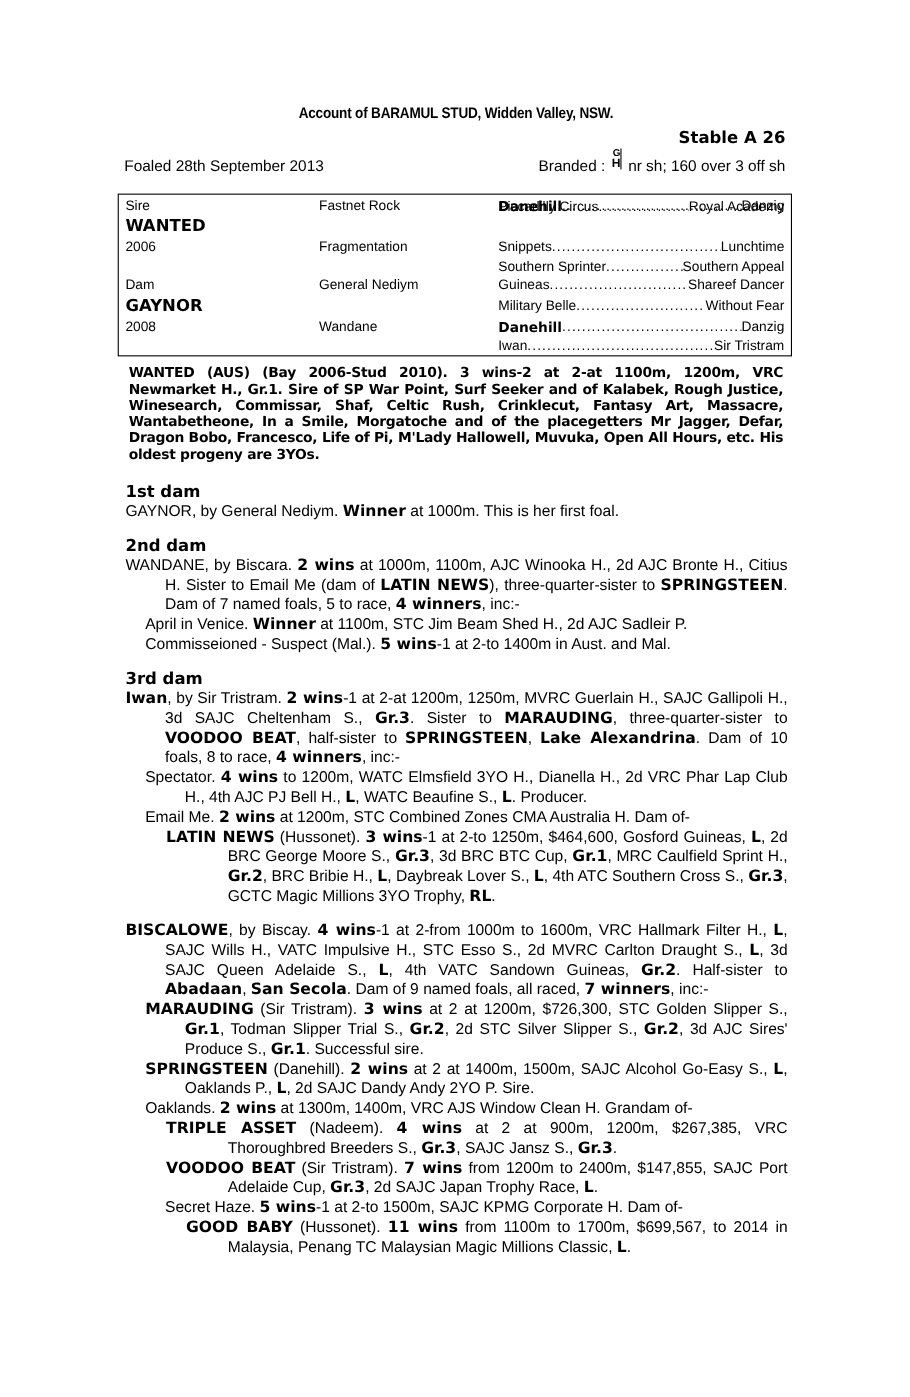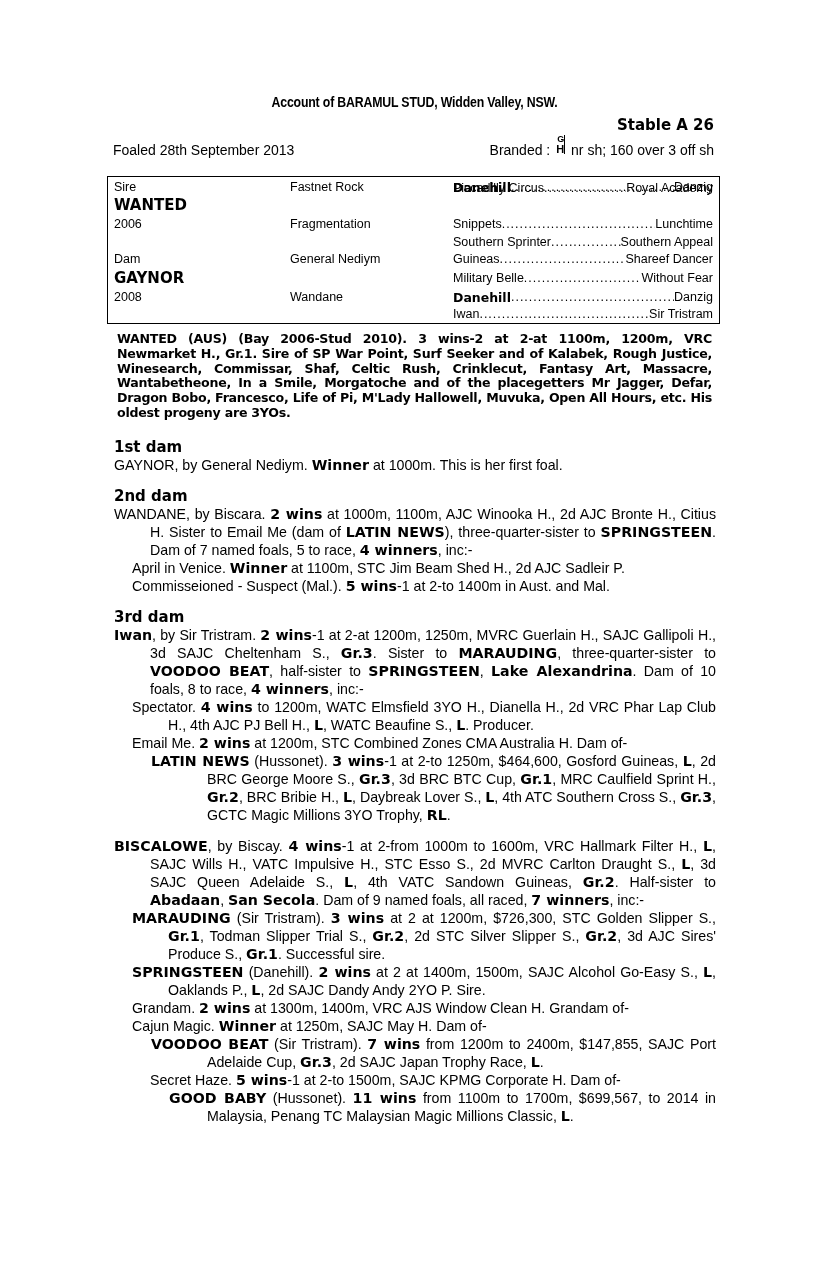--- a/index.html
+++ b/index.html
@@ -142,19 +142,19 @@
     <div class="para hang0 last-left"><b>Iwan</b><span>, by Sir Tristram. </span><b>2 wins</b><span>-1 at 2-at 1200m, 1250m, MVRC Guerlain H., SAJC Gallipoli H., 3d SAJC Cheltenham S., </span><b>Gr.3</b><span>. Sister to </span><b>MARAUDING</b><span>, three-quarter-sister to </span><b>VOODOO BEAT</b><span>, half-sister to </span><b>SPRINGSTEEN</b><span>, </span><b>Lake Alexandrina</b><span>. Dam of 10 foals, 8 to race, </span><b>4 winners</b><span>, inc:-</span></div>
     <div class="para l1 last-left" style="padding-left:54px;text-indent:-36px;"><span>Spectator. </span><b>4 wins</b><span> to 1200m, WATC Elmsfield 3YO H., Dianella H., 2d VRC Phar Lap Club H., 4th AJC PJ Bell H., </span><b>L</b><span>, WATC Beaufine S., </span><b>L</b><span>. Producer.</span></div>
     <div class="para l1 last-left"><span>Email Me. </span><b>2 wins</b><span> at 1200m, STC Combined Zones CMA Australia H. Dam of-</span></div>
     <div class="para l4 last-left"><b>LATIN NEWS</b><span> (Hussonet). </span><b>3 wins</b><span>-1 at 2-to 1250m, $464,600, Gosford Guineas, </span><b>L</b><span>, 2d BRC George Moore S., </span><b>Gr.3</b><span>, 3d BRC BTC Cup, </span><b>Gr.1</b><span>, MRC Caulfield Sprint H., </span><b>Gr.2</b><span>, BRC Bribie H., </span><b>L</b><span>, Daybreak Lover S., </span><b>L</b><span>, 4th ATC Southern Cross S., </span><b>Gr.3</b><span>, GCTC Magic Millions 3YO Trophy, </span><b>RL</b><span>.</span></div>
   </div>
 
   <div class="sec">
     <div class="para hang0 last-left"><b>BISCALOWE</b><span>, by Biscay. </span><b>4 wins</b><span>-1 at 2-from 1000m to 1600m, VRC Hallmark Filter H., </span><b>L</b><span>, SAJC Wills H., VATC Impulsive H., STC Esso S., 2d MVRC Carlton Draught S., </span><b>L</b><span>, 3d SAJC Queen Adelaide S., </span><b>L</b><span>, 4th VATC Sandown Guineas, </span><b>Gr.2</b><span>. Half-sister to </span><b>Abadaan</b><span>, </span><b>San Secola</b><span>. Dam of 9 named foals, all raced, </span><b>7 winners</b><span>, inc:-</span></div>
     <div class="para l1 last-left"><b>MARAUDING</b><span> (Sir Tristram). </span><b>3 wins</b><span> at 2 at 1200m, $726,300, STC Golden Slipper S., </span><b>Gr.1</b><span>, Todman Slipper Trial S., </span><b>Gr.2</b><span>, 2d STC Silver Slipper S., </span><b>Gr.2</b><span>, 3d AJC Sires' Produce S., </span><b>Gr.1</b><span>. Successful sire.</span></div>
     <div class="para l1 last-left"><b>SPRINGSTEEN</b><span> (Danehill). </span><b>2 wins</b><span> at 2 at 1400m, 1500m, SAJC Alcohol Go-Easy S., </span><b>L</b><span>, Oaklands P., </span><b>L</b><span>, 2d SAJC Dandy Andy 2YO P. Sire.</span></div>
-    <div class="para l1 last-left"><span>Grandam. </span><b>2 wins</b><span> at 1300m, 1400m, VRC AJS Window Clean H. Grandam of-</span></div>
-    <div class="para l1 last-left"><span>Cajun Magic. </span><b>Winner</b><span> at 1250m, SAJC May H. Dam of-</span></div>
+    <div class="para l1 last-left"><span>Oaklands. </span><b>2 wins</b><span> at 1300m, 1400m, VRC AJS Window Clean H. Grandam of-</span></div>
+    <div class="para l4 last-left"><b>TRIPLE ASSET</b><span> (Nadeem). </span><b>4 wins</b><span> at 2 at 900m, 1200m, $267,385, VRC Thoroughbred Breeders S., </span><b>Gr.3</b><span>, SAJC Jansz S., </span><b>Gr.3</b><span>.</span></div>
     <div class="para l4 last-left"><b>VOODOO BEAT</b><span> (Sir Tristram). </span><b>7 wins</b><span> from 1200m to 2400m, $147,855, SAJC Port Adelaide Cup, </span><b>Gr.3</b><span>, 2d SAJC Japan Trophy Race, </span><b>L</b><span>.</span></div>
     <div class="para l2 last-left"><span>Secret Haze. </span><b>5 wins</b><span>-1 at 2-to 1500m, SAJC KPMG Corporate H. Dam of-</span></div>
     <div class="para l3 last-left" style="padding-left:93px;text-indent:-38px;"><b>GOOD BABY</b><span> (Hussonet). </span><b>11 wins</b><span> from 1100m to 1700m, $699,567, to 2014 in Malaysia, Penang TC Malaysian Magic Millions Classic, </span><b>L</b><span>.</span></div>
   </div>
 </div>
 
 </body></html>

